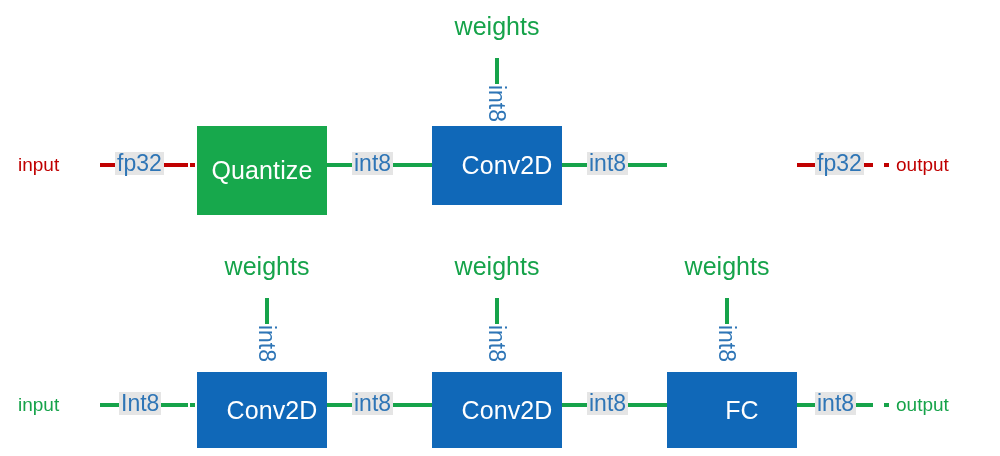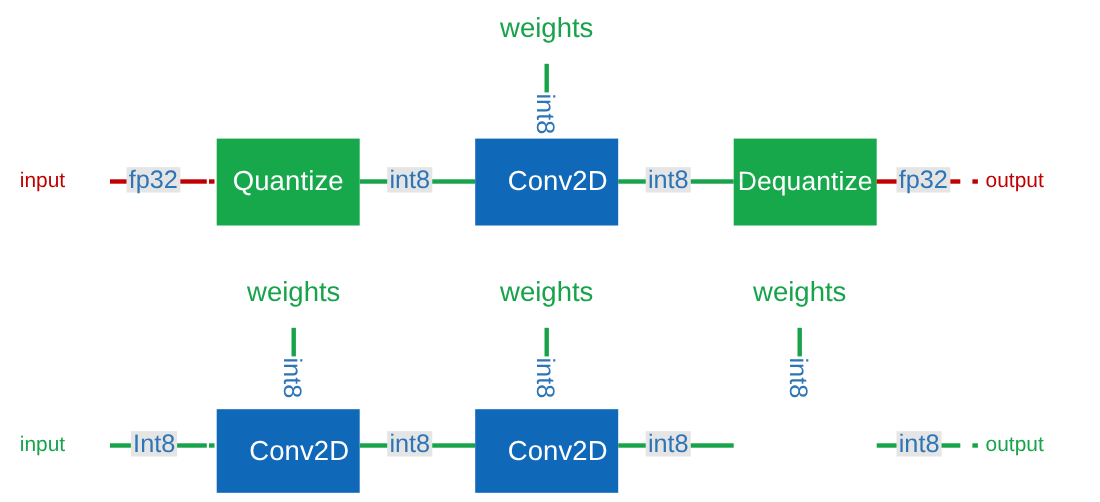--- a/index.html
+++ b/index.html
@@ -103,37 +103,34 @@
 
   <div class="weights-label" style="left:497px; top:14px;">weights</div>
   <div class="vline" style="left:495px; top:58px; height:26px;"></div>
   <div class="edge-label vertical" style="left:474px; top:92px; width:44px; text-align:center;">int8</div>
 
   <div class="terminal red" style="left:18px; top:155px;">input</div>
   <div class="hline red" style="left:100px; top:163px; width:88px;"></div>
   <div class="edge-label" style="left:115px; top:152px;">fp32</div>
   <div class="stub red" style="left:190px; top:163px;"></div>
 
-  <div class="block green" style="left:197px; top:126px; width:130px; height:79px;">
+  <div class="block green" style="left:197px; top:126px; width:130px; height:89px;">
     <span class="blabel">Quantize</span>
   </div>
 
   <div class="hline green" style="left:327px; top:163px; width:105px;"></div>
   <div class="edge-label" style="left:352px; top:152px;">int8</div>
 
   <div class="block blue" style="left:432px; top:126px; width:130px; height:79px;">
     <span class="blabel">Conv2D</span>
   </div>
 
   <div class="hline green" style="left:562px; top:163px; width:105px;"></div>
   <div class="edge-label" style="left:587px; top:152px;">int8</div>
 
-  <div class="block green" style="left:667px; top:126px; width:130px; height:79px;">
-    <span class="blabel" style="font-size:24px;">Dequantize</span>
-  </div>
 
   <div class="hline red" style="left:797px; top:163px; width:76px;"></div>
   <div class="edge-label" style="left:815px; top:152px;">fp32</div>
   <div class="stub red" style="left:884px; top:163px;"></div>
   <div class="terminal red" style="left:896px; top:155px;">output</div>
 
   <div class="weights-label" style="left:267px; top:254px;">weights</div>
   <div class="vline" style="left:265px; top:298px; height:26px;"></div>
   <div class="edge-label vertical" style="left:244px; top:332px; width:44px; text-align:center;">int8</div>
 
@@ -157,19 +154,22 @@
   <div class="hline green" style="left:327px; top:403px; width:105px;"></div>
   <div class="edge-label" style="left:352px; top:392px;">int8</div>
 
   <div class="block blue" style="left:432px; top:372px; width:130px; height:76px;">
     <span class="blabel">Conv2D</span>
   </div>
 
   <div class="hline green" style="left:562px; top:403px; width:105px;"></div>
   <div class="edge-label" style="left:587px; top:392px;">int8</div>
 
+  <div class="block blue" style="left:667px; top:372px; width:130px; height:76px;">
+    <span class="blabel">FC</span>
+  </div>
 
   <div class="hline green" style="left:797px; top:403px; width:76px;"></div>
   <div class="edge-label" style="left:815px; top:392px;">int8</div>
   <div class="stub green" style="left:884px; top:403px;"></div>
   <div class="terminal green" style="left:896px; top:395px;">output</div>
 
 </div>
 
 </body></html>

